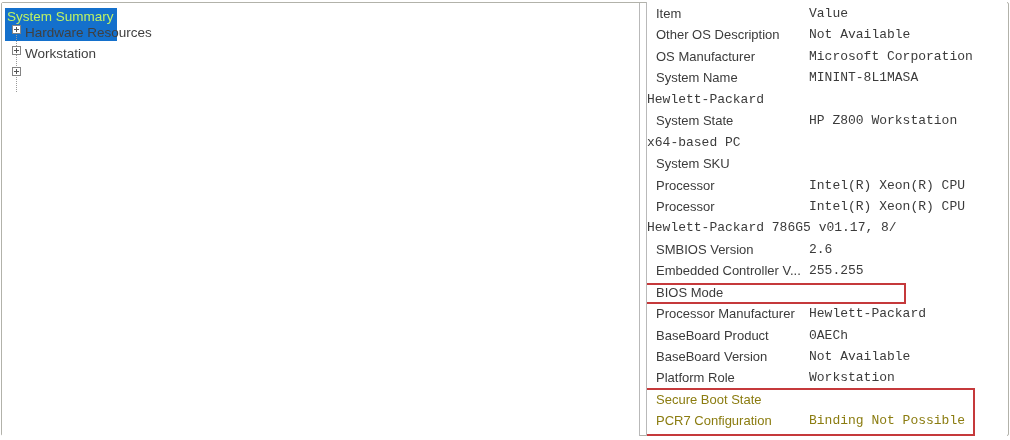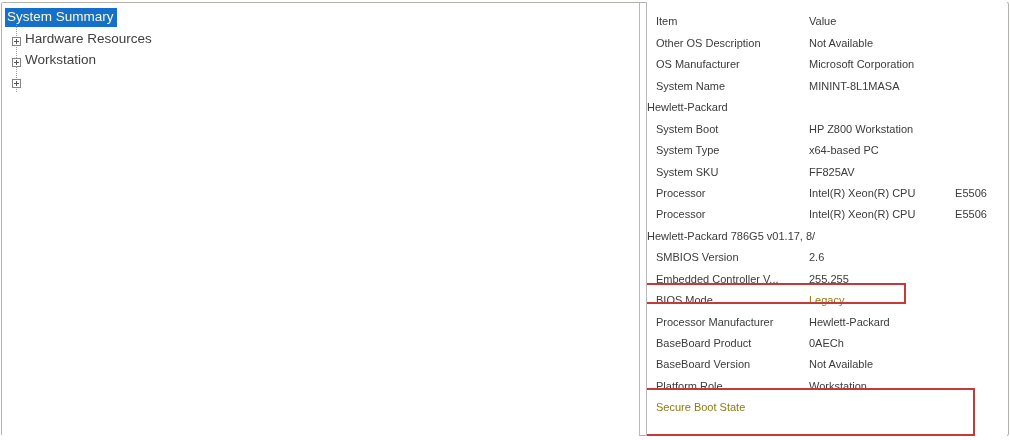--- a/index.html
+++ b/index.html
@@ -40,36 +40,36 @@
     overflow: hidden;
   }
   .tree-root-row {
     height: 22px;
     padding-top: 4px;
     padding-left: 3px;
   }
   .tree-selected {
     display: inline-block;
     background: var(--selection-blue);
-    color: #fef9c3;
+    color: #bef264;
     font-size: 13.5px;
     line-height: 18px;
-    padding: 0 3px 1px 2px;
+    padding: 0 3px 15px 2px;
   }
   .tree-items { position: relative; }
   .tree-guide {
     position: absolute;
     left: 14px; top: -2px;
     height: 69px;
     border-left: 1px dotted #9a9a9a;
   }
   .tree-item {
     position: relative;
     display: flex;
-    align-items: flex-end;
+    align-items: flex-start;
     height: 21px;
     padding-left: 10px;
     font-size: 13.5px;
     color: #404040;
   }
   .plusbox {
     width: 9px; height: 9px;
     border: 1px solid #848484;
     background:
       linear-gradient(#555, #555) center / 5px 1px no-repeat,
@@ -84,27 +84,27 @@
     left: 646px; top: 2px;
     width: 361px; height: 434px;
     background: #fff;
     border-left: 1px solid var(--divider-gray);
     overflow: hidden;
   }
   .rows { position: absolute; left: 0; top: 4px; right: 0; }
   .row {
     display: flex;
     height: 21.45px;
-    align-items: flex-end;
-    font-size: 11px;
+    align-items: flex-start;
+    font-size: 13px;
     overflow: hidden;
   }
   .cell { display: block; white-space: pre; overflow: hidden; }
   .cell.item  { width: 162px; padding-left: 9px; flex: 0 0 auto; }
-  .cell.value { flex: 1 1 auto; }
+  .cell.value { flex: 1 1 auto; font-family: Liberation Mono, monospace; }
   .row.header .cell { color: #3a3a3a; }
   .row.olive-value .cell.value { color: var(--olive); }
   .row.olive-row .cell { color: var(--olive); }
   
   .hl-box {
     position: absolute;
     border: 2px solid var(--highlight-red);
     pointer-events: none;
   }
   .hl-bios   { left: -3px; top: 281px; width: 262px; height: 21px; }
@@ -153,30 +153,28 @@
           <span class="cell value">Microsoft Corporation</span>
         </div>
         <div class="row">
           <span class="cell item">System Name</span>
           <span class="cell value">MININT-8L1MASA</span>
         </div>
         <div class="row">
           <span class="cell value">Hewlett-Packard</span>
         </div>
         <div class="row">
-          <span class="cell item">System Boot</span>
+          <span class="cell item">System State</span>
           <span class="cell value">HP Z800 Workstation</span>
         </div>
         <div class="row">
-          <span class="cell item">System Type</span>
           <span class="cell value">x64-based PC</span>
         </div>
         <div class="row">
           <span class="cell item">System SKU</span>
-          <span class="cell value">FF825AV</span>
         </div>
         <div class="row">
           <span class="cell item">Processor</span>
           <span class="cell value">Intel(R) Xeon(R) CPU             E5506</span>
         </div>
         <div class="row">
           <span class="cell item">Processor</span>
           <span class="cell value">Intel(R) Xeon(R) CPU             E5506</span>
         </div>
         <div class="row">
@@ -185,38 +183,41 @@
         <div class="row">
           <span class="cell item">SMBIOS Version</span>
           <span class="cell value">2.6</span>
         </div>
         <div class="row">
           <span class="cell item">Embedded Controller V...</span>
           <span class="cell value">255.255</span>
         </div>
         <div class="row olive-value">
           <span class="cell item">BIOS Mode</span>
-          <span class="cell value">Legacy</span>
         </div>
         <div class="row">
           <span class="cell item">Processor Manufacturer</span>
           <span class="cell value">Hewlett-Packard</span>
         </div>
         <div class="row">
           <span class="cell item">BaseBoard Product</span>
           <span class="cell value">0AECh</span>
         </div>
         <div class="row">
           <span class="cell item">BaseBoard Version</span>
           <span class="cell value">Not Available</span>
         </div>
         <div class="row">
           <span class="cell item">Platform Role</span>
           <span class="cell value">Workstation</span>
         </div>
         <div class="row olive-row">
           <span class="cell item">Secure Boot State</span>
+        </div>
+        <div class="row olive-row">
+          <span class="cell item">PCR7 Configuration</span>
+          <span class="cell value">Binding Not Possible</span>
         </div>
       </div>
     <div class="hl-box hl-bios"></div>
     <div class="hl-box hl-secure"></div>
   </div>
 </div>
 
 </body></html>

